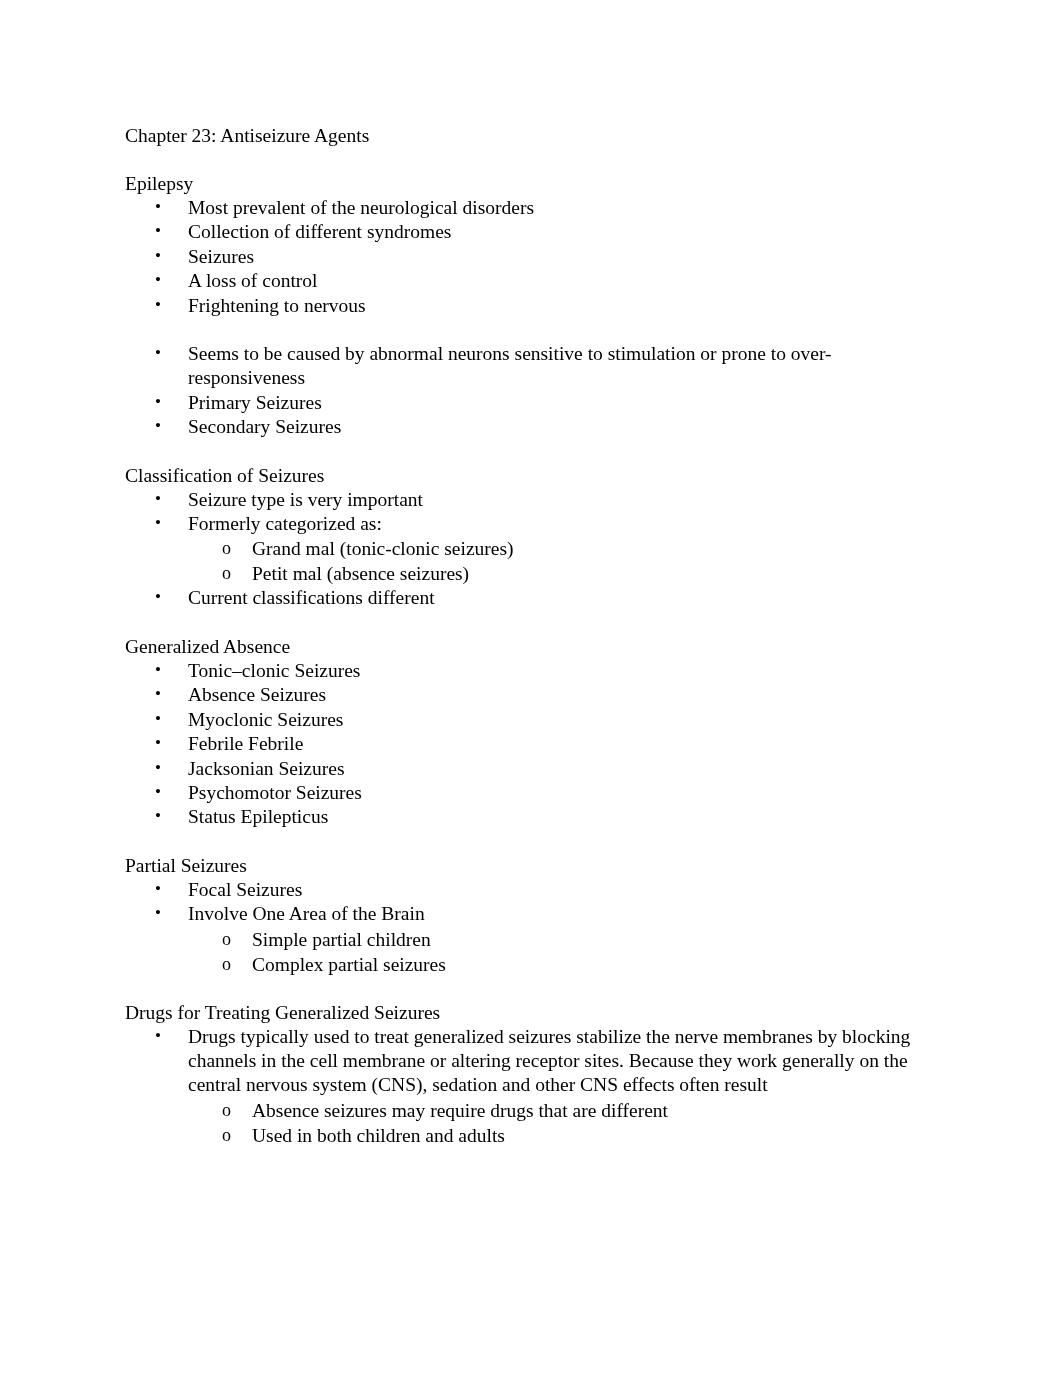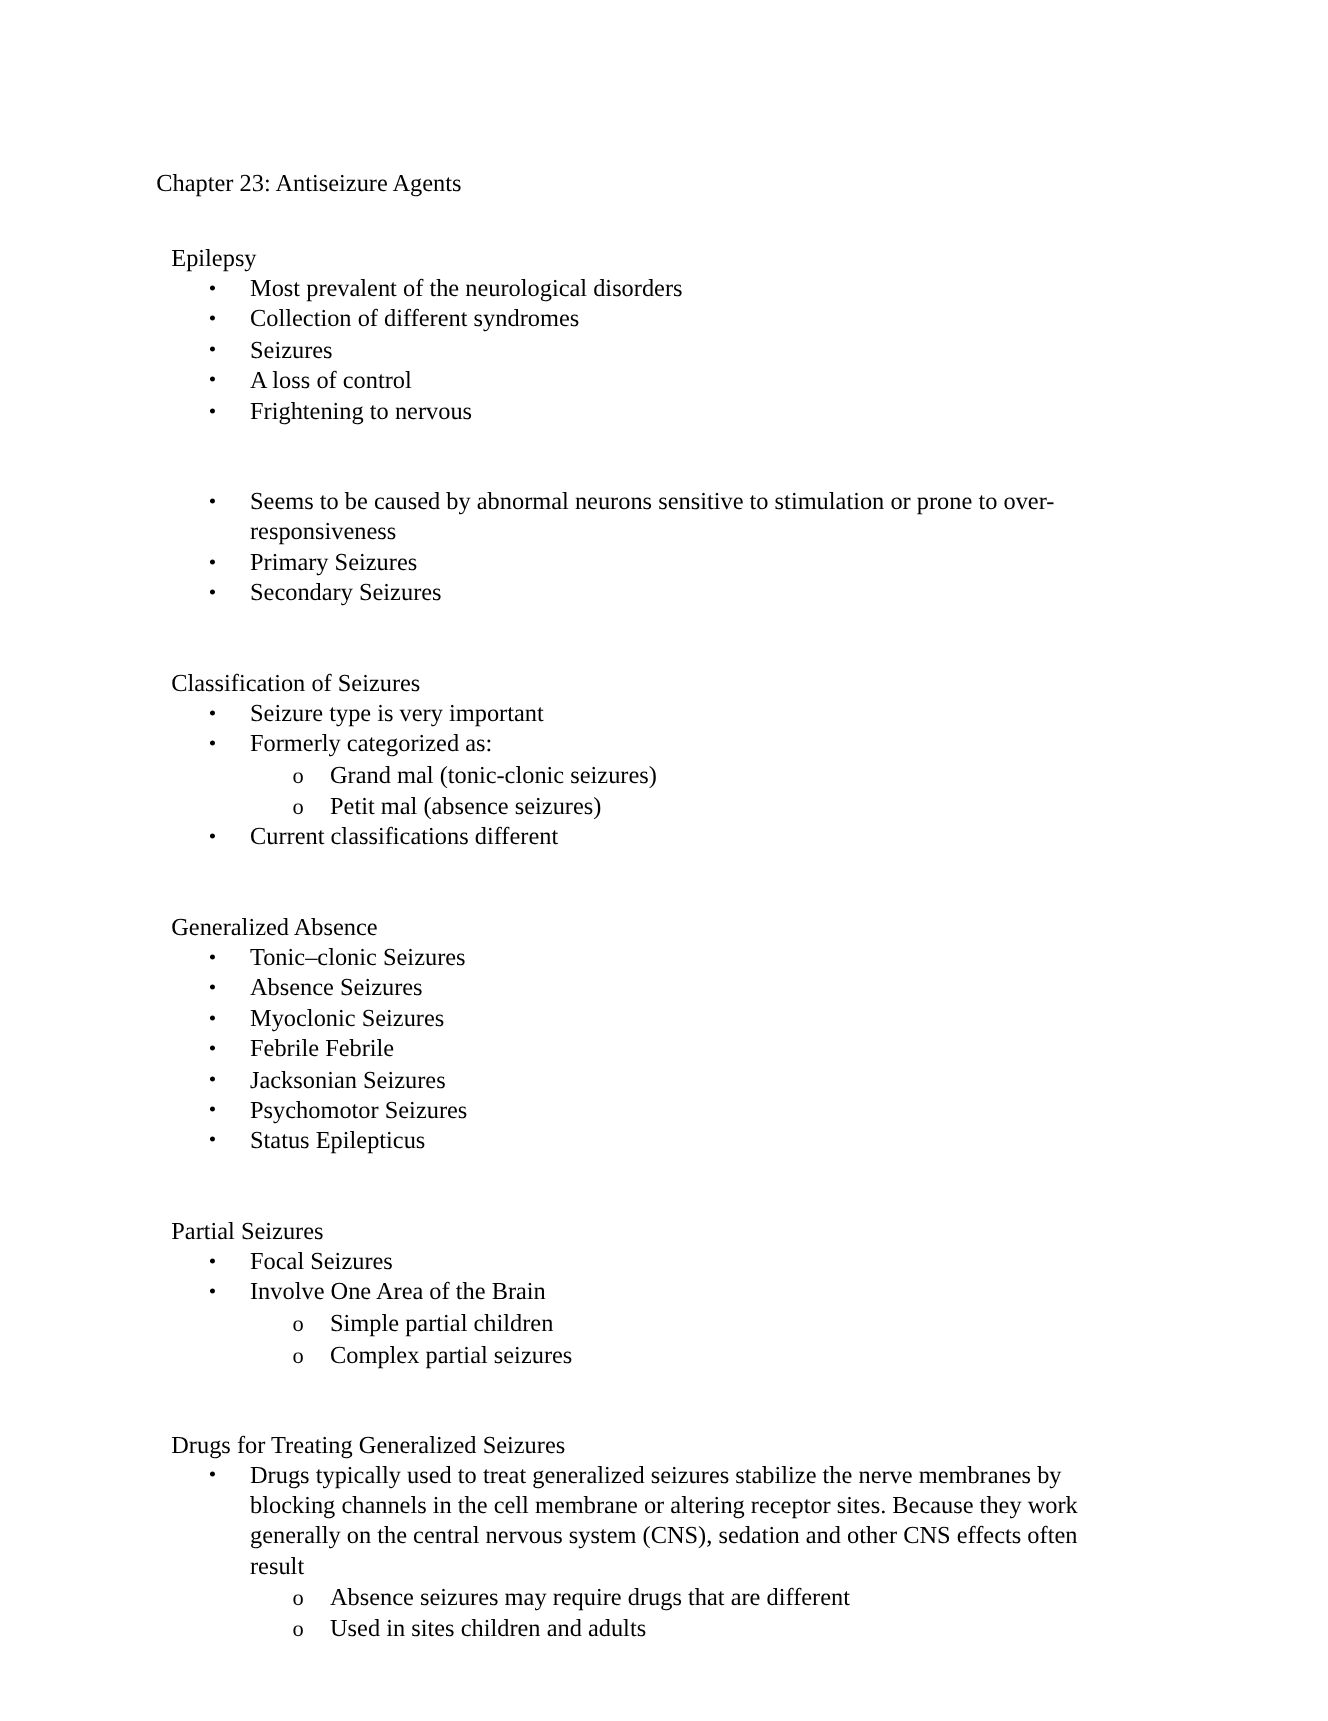--- a/index.html
+++ b/index.html
@@ -16,37 +16,37 @@
     position: relative;
     width: 1062px;
     height: 1377px;
     background: #ffffff;
     overflow: hidden;
     box-sizing: border-box;
   }
   .doc-body {
     position: absolute;
     left: 125px;
-    top: 136px;
+    top: 124px;
     width: 790px;
   }
   .para {
     font-size: 19.5px;
     line-height: 24px;
     margin: 0;
     padding: 0;
     white-space: pre-wrap;
   }
   .blank-line {
     height: 24px;
     line-height: 24px;
     font-size: 19.5px;
   }
   .section {
-    margin: 12px;
+    margin: 0;
     padding: 0;
   }
   
   .lvl1 {
     position: relative;
     padding-left: 63px;
     font-size: 19.5px;
     line-height: 24.4px;
     margin: 0;
   }
@@ -128,19 +128,19 @@
           <div class="lvl1"><span class="bullet">•</span><span>Focal Seizures</span></div>
           <div class="lvl1"><span class="bullet">•</span><span>Involve One Area of the Brain</span></div>
           <div class="lvl2"><span class="bullet-o">o</span><span>Simple partial children</span></div>
           <div class="lvl2"><span class="bullet-o">o</span><span>Complex partial seizures</span></div>
         </div>
         <div class="blank-line">&nbsp;</div>
         <div class="section">
           <div class="para heading">Drugs for Treating Generalized Seizures</div>
           <div class="lvl1"><span class="bullet">•</span><span>Drugs typically used to treat generalized seizures stabilize the nerve membranes by blocking channels in the cell membrane or altering receptor sites. Because they work generally on the central nervous system (CNS), sedation and other CNS effects often result</span></div>
           <div class="lvl2"><span class="bullet-o">o</span><span>Absence seizures may require drugs that are different</span></div>
-          <div class="lvl2"><span class="bullet-o">o</span><span>Used in sites children and adults</span></div>
+          <div class="lvl2"><span class="bullet-o">o</span><span>Used in both children and adults</span></div>
         </div>
         <div class="blank-line">&nbsp;</div>
       </div>
 
   </div>
 </div>
 
 </body></html>

